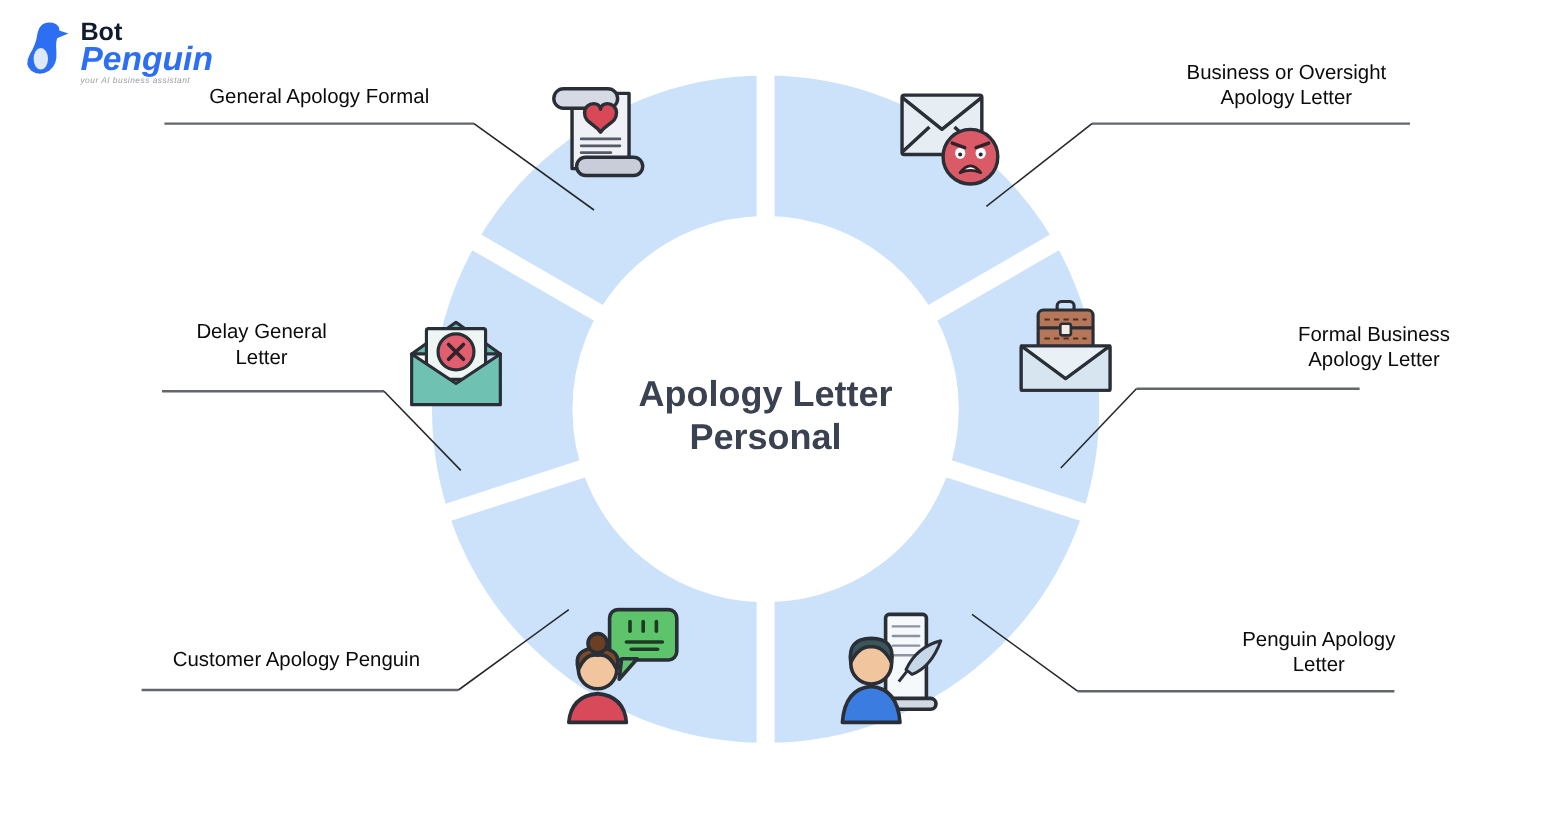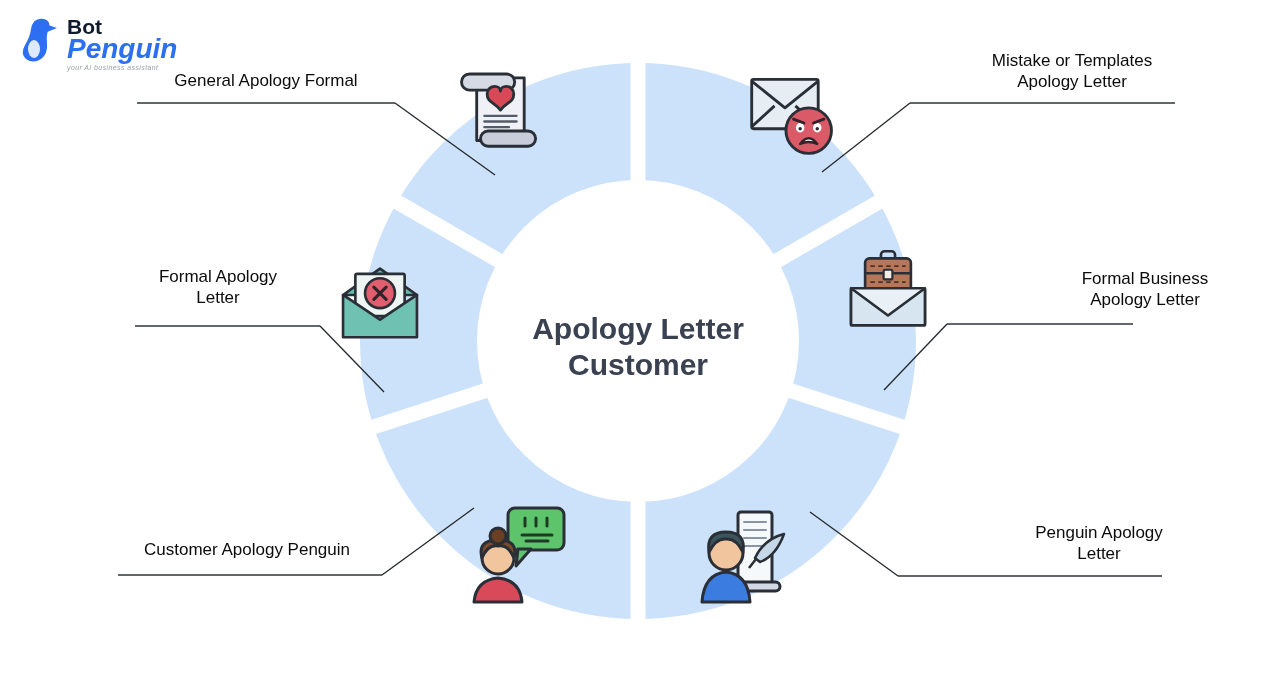--- a/index.html
+++ b/index.html
@@ -68,45 +68,45 @@
     </svg>
     <div class="logo-text">
       <span class="b1">Bot</span>
       <span class="b2">Penguin</span>
       <span class="tag">your AI business assistant</span>
     </div>
   </div>
 
   <div class="center-title">
     <span>Apology Letter</span>
-    <span>Customer</span>
+    <span>Personal</span>
   </div>
 
   <div class="label" id="lbl-general">
     <span>General Apology Formal</span>
     <span></span>
   </div>
   <div class="label" id="lbl-mistake">
-    <span>Mistake or Templates</span>
+    <span>Business or Oversight</span>
     <span>Apology Letter</span>
   </div>
   <div class="label" id="lbl-formal">
     <span>Formal Business</span>
     <span>Apology Letter</span>
   </div>
   <div class="label" id="lbl-personal">
     <span>Penguin Apology</span>
     <span>Letter</span>
   </div>
   <div class="label" id="lbl-customer">
     <span>Customer Apology Penguin</span>
     <span></span>
   </div>
   <div class="label" id="lbl-delay">
-    <span>Formal Apology</span>
+    <span>Delay General</span>
     <span>Letter</span>
   </div>
 
   <svg class="icon" style="left:452px;top:62px;" width="95" height="100" viewBox="0 0 100 100">
     <g stroke="#2A2E36" stroke-width="3" stroke-linejoin="round">
       <rect x="26" y="14" width="50" height="66" fill="#EFF1F6"></rect>
       <rect x="10" y="10" width="56" height="17" rx="8.5" fill="#D5DAE4"></rect>
       <rect x="30" y="70" width="58" height="16" rx="8" fill="#C8CDD9"></rect>
       <path d="M51 48 C45 40 37 40 37 31 C37 26 41 23 45 23 C48 23 51 25 51 28 C51 25 54 23 57 23 C61 23 65 26 65 31 C65 40 57 40 51 48 Z" fill="var(--heart_red,#D94856)"></path>
     </g>

